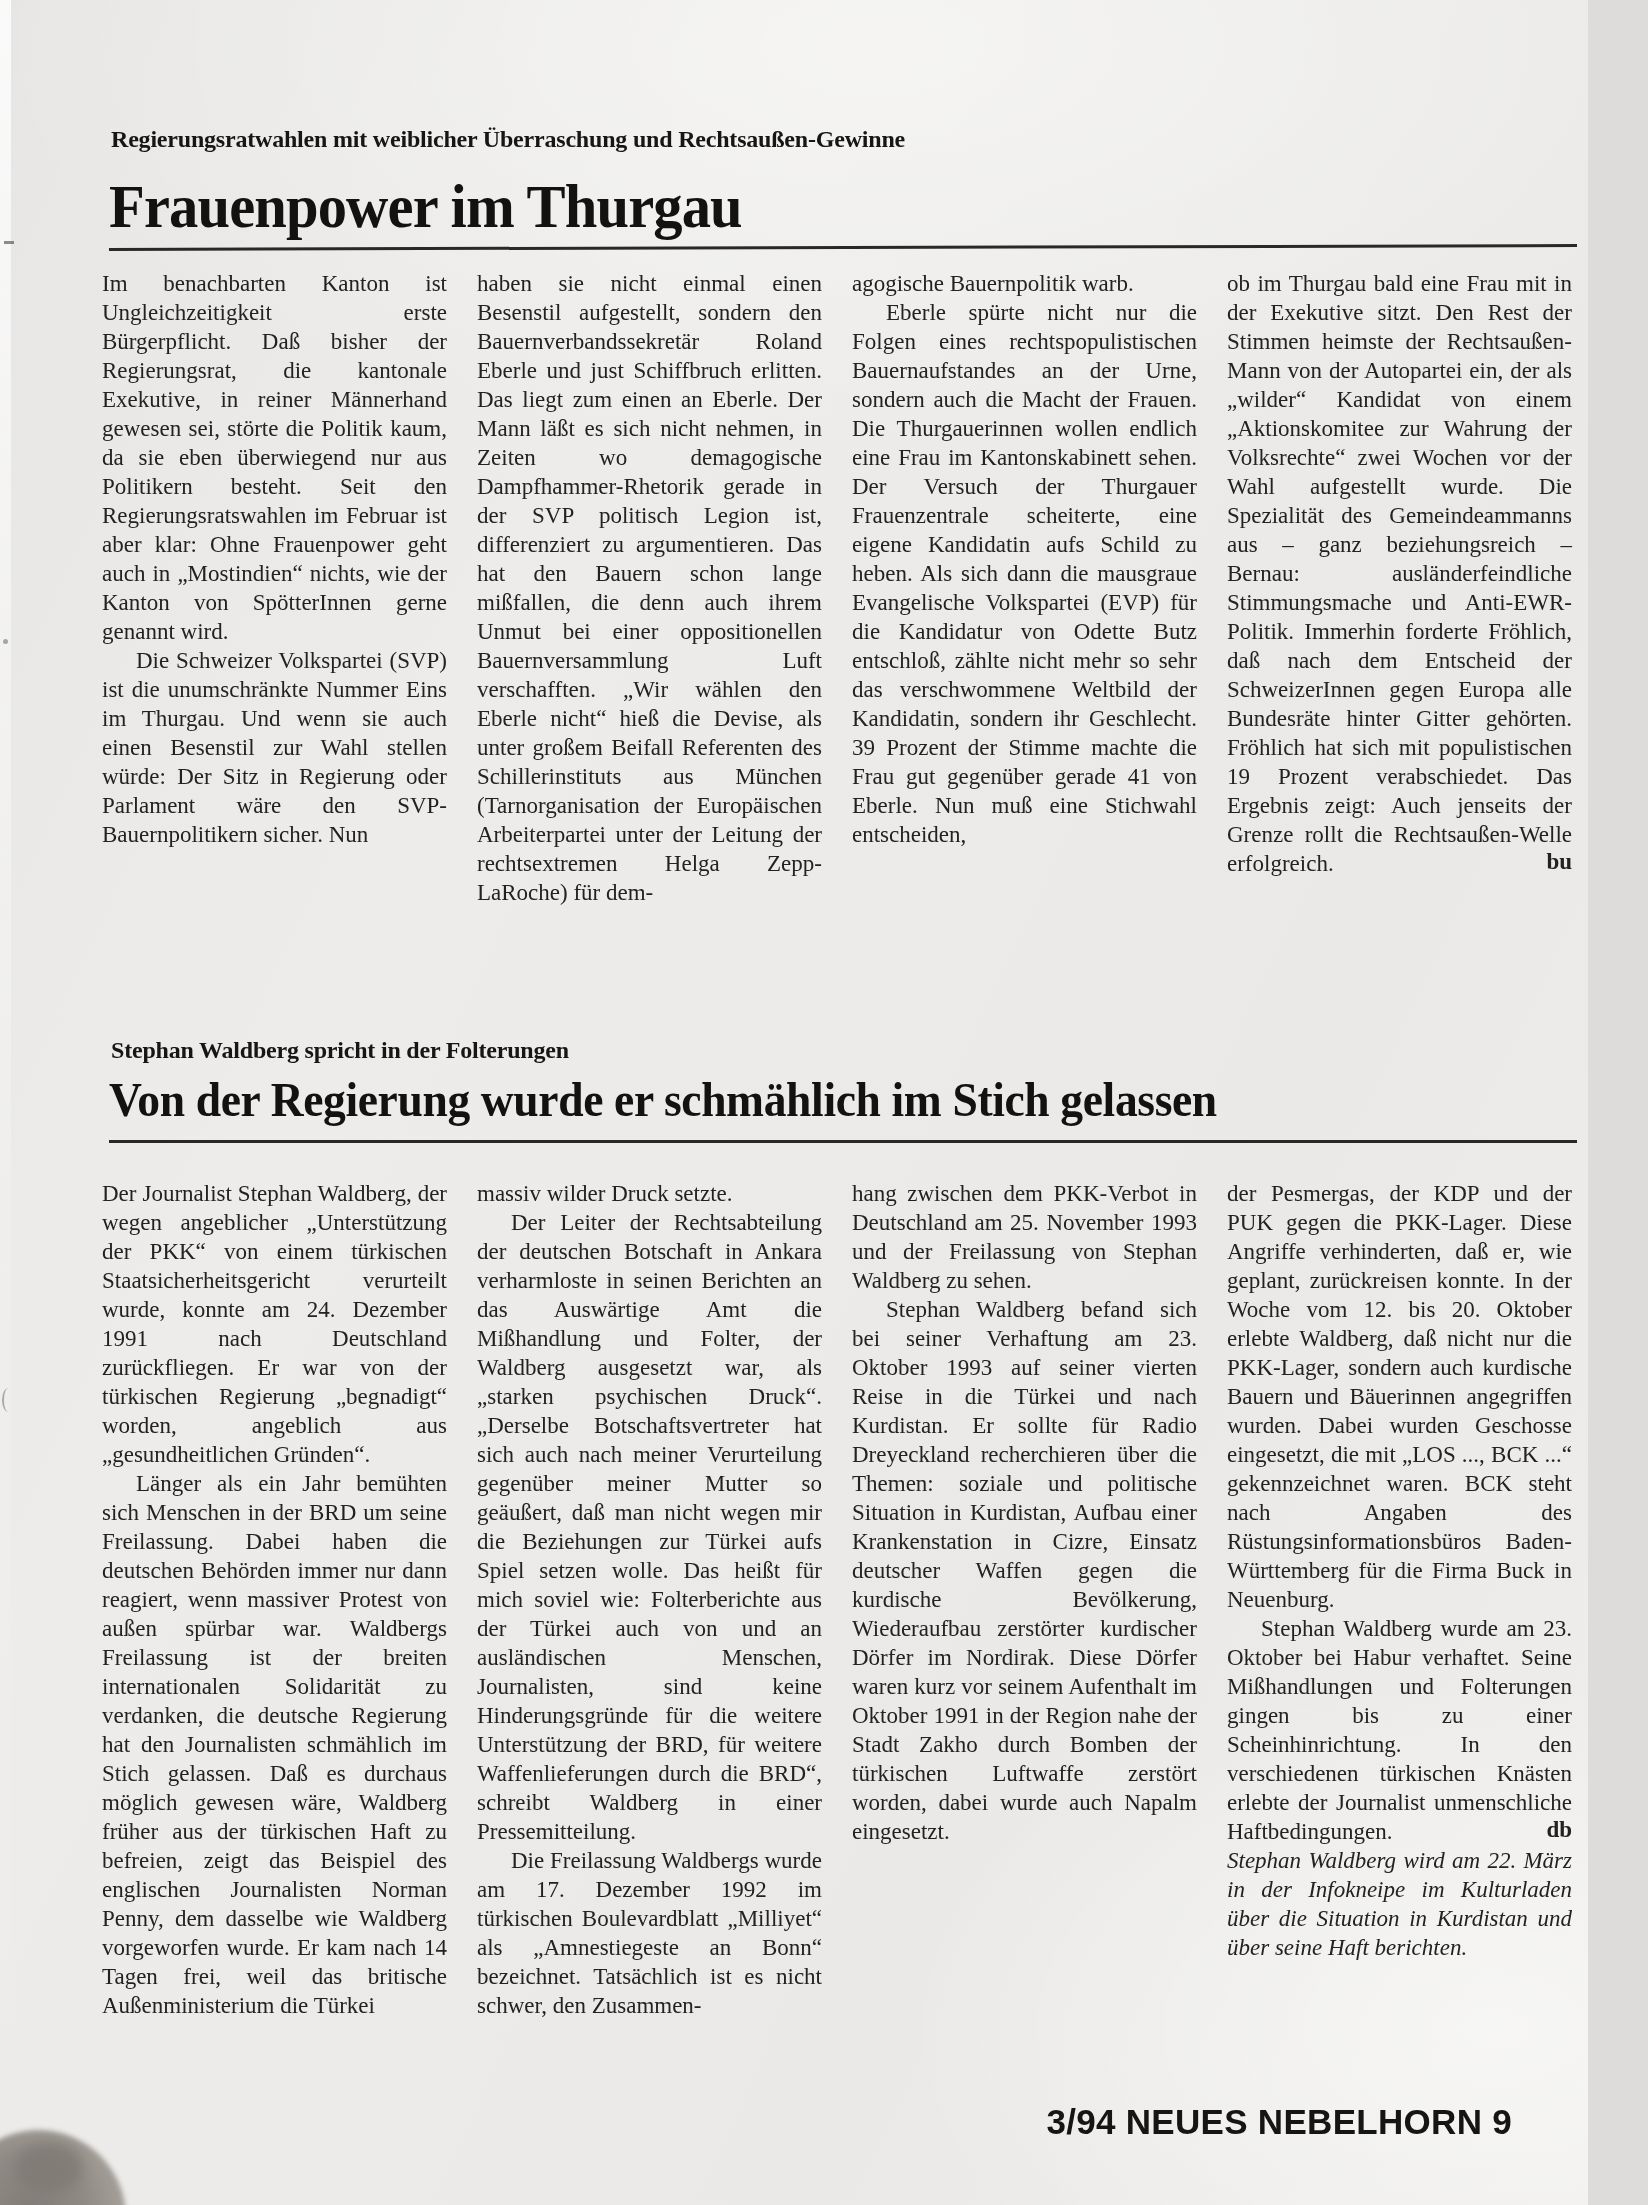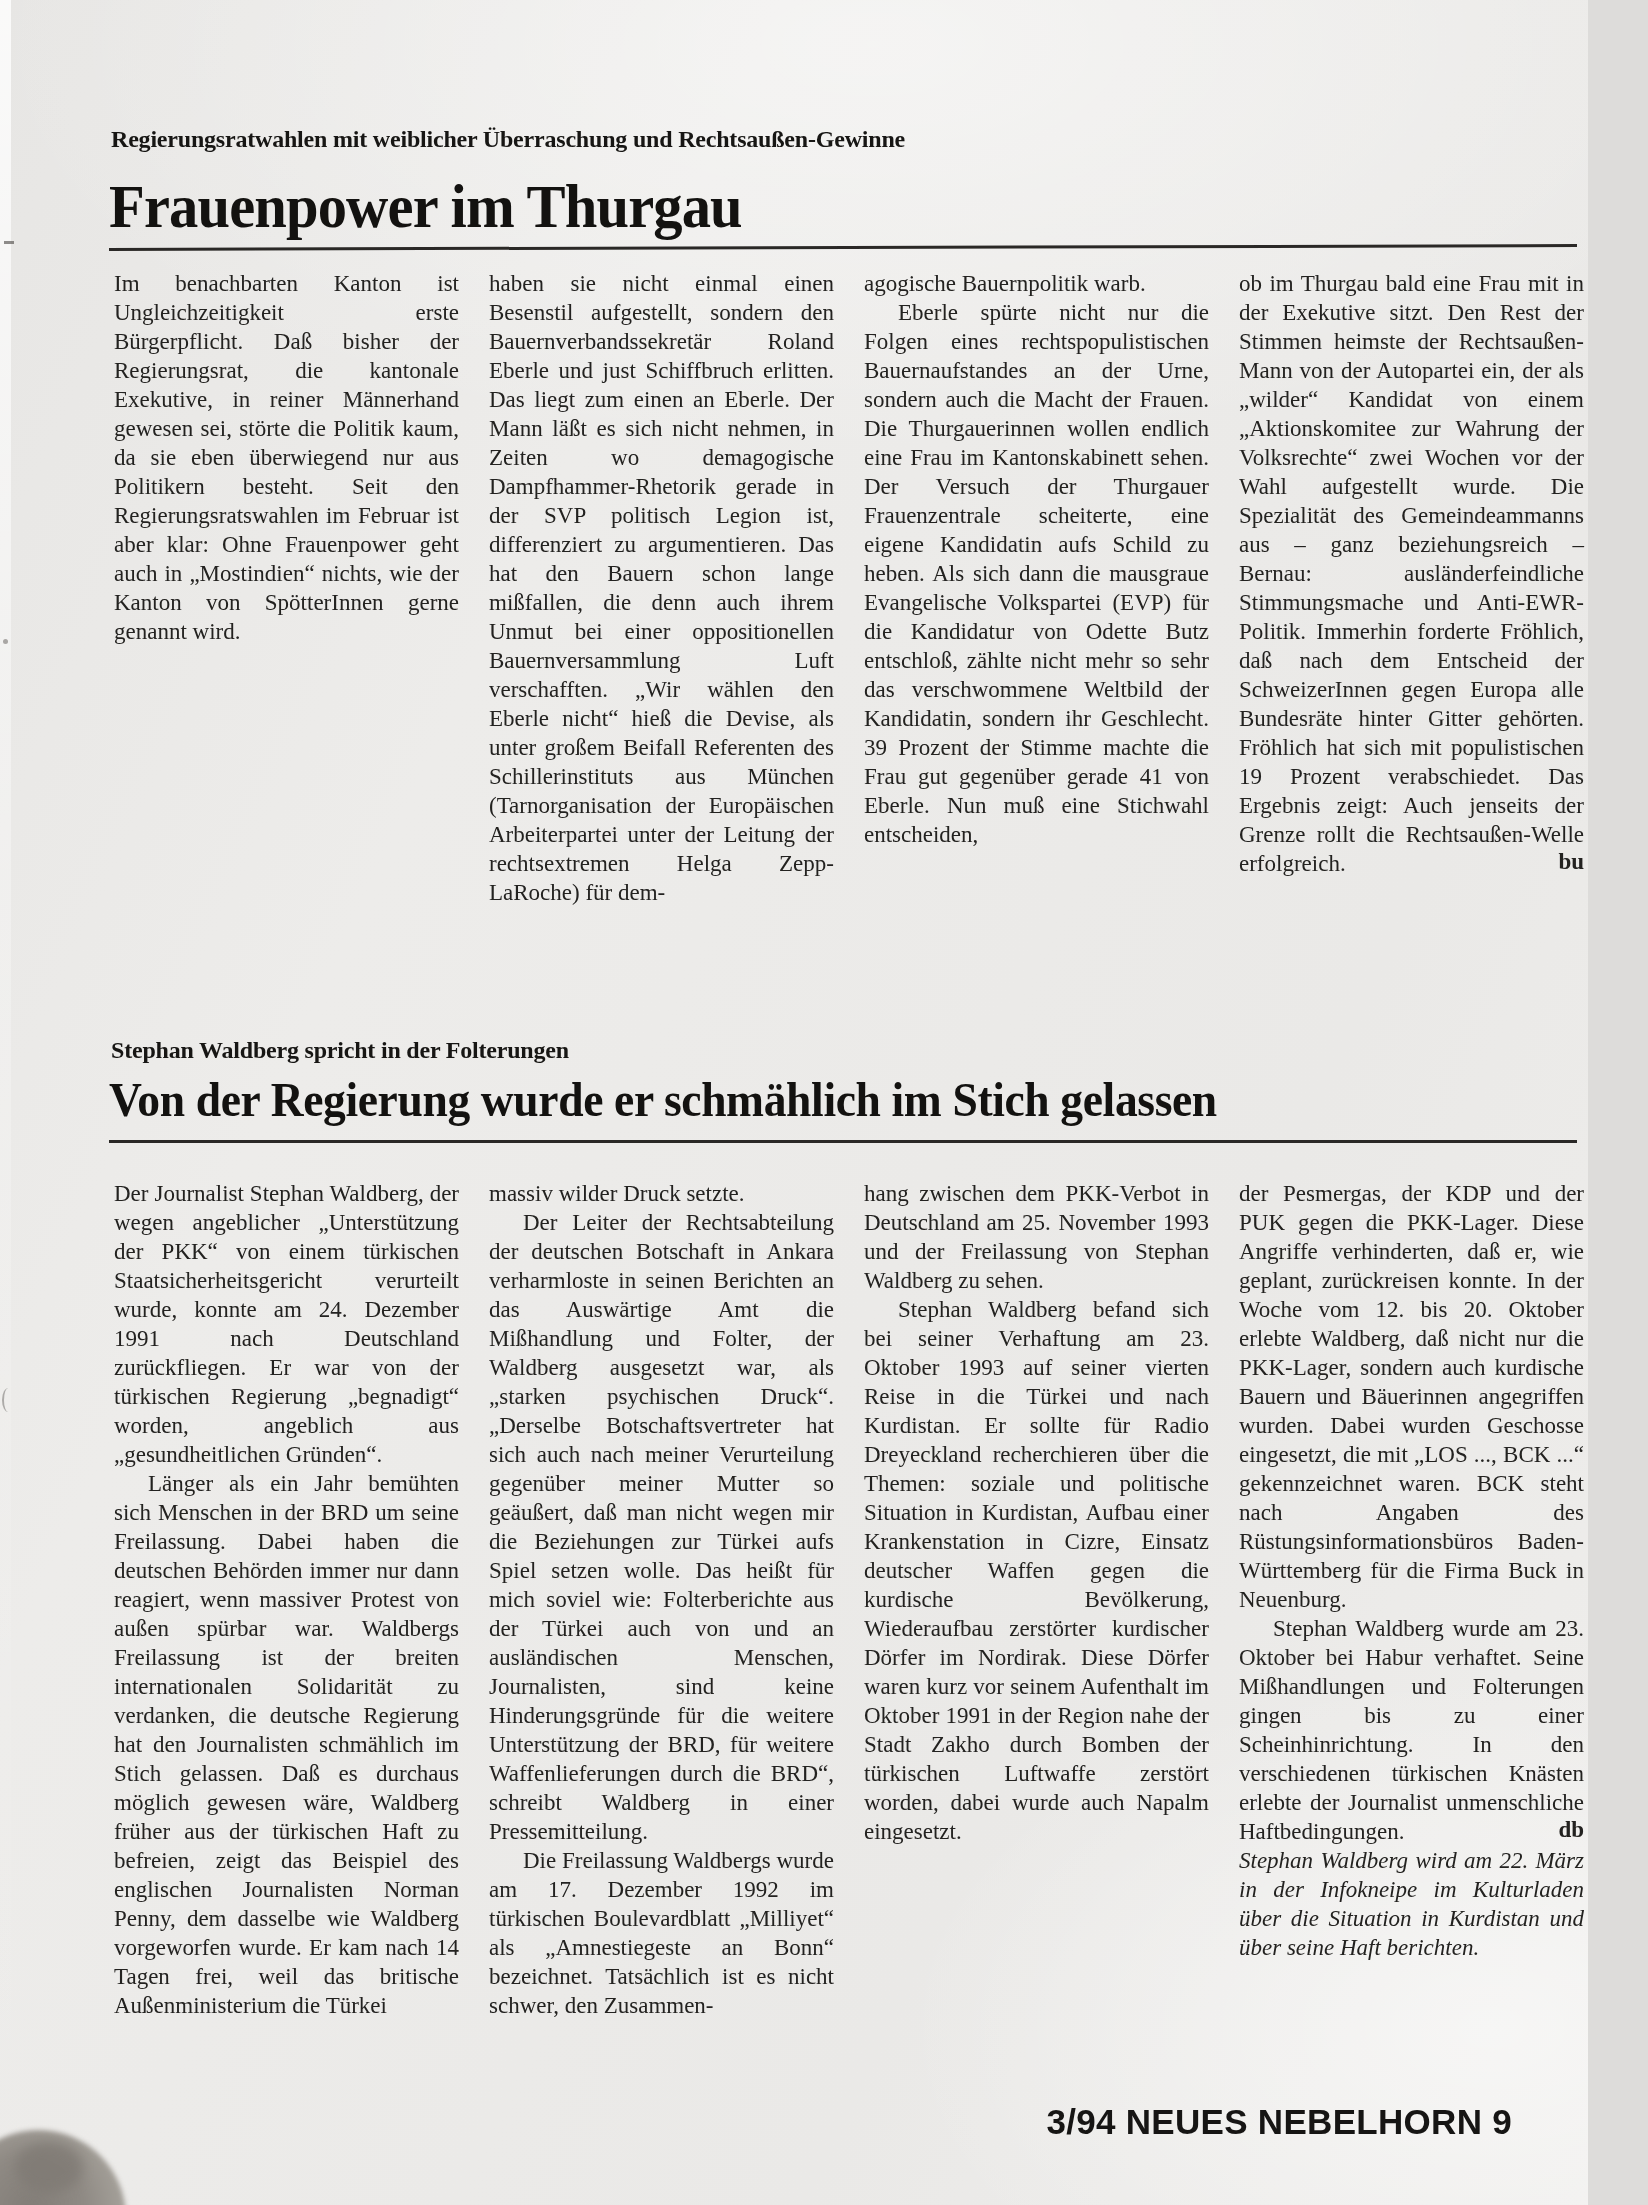--- a/index.html
+++ b/index.html
@@ -15,21 +15,21 @@
     background:linear-gradient(180deg,rgba(255,255,255,0.8),rgba(255,255,255,0.3) 40%,rgba(255,255,255,0.08) 75%,rgba(255,255,255,0));}
   .kicker{position:absolute;left:111px;font-weight:700;font-size:24px;letter-spacing:-0.2px;color:#171614;white-space:nowrap;}
   .k1{top:126px;}
   .k2{top:1037px;}
   .headline{position:absolute;left:109px;margin:0;font-weight:700;color:#131210;white-space:nowrap;transform-origin:left center;}
   .h1a{top:172px;font-size:61px;letter-spacing:-0.9px;transform:scaleX(0.96);}
   .h2a{top:1071px;font-size:49px;letter-spacing:-0.4px;transform:scaleX(0.93);}
   .rule{position:absolute;left:109px;width:1468px;background:#2a2826;}
   .rule1{top:246px;height:3.4px;transform:rotate(-0.15deg);}
   .rule2{top:1140px;height:3.4px;}
-  .cols{position:absolute;left:114px;width:1468px;display:flex;gap:30px;}
+  .cols{position:absolute;left:102px;width:1468px;display:flex;gap:30px;}
   .cols1{top:269px;}
   .cols2{top:1179px;}
   .col{flex:0 0 345px;width:345px;}
   .col p{margin:0;font-size:23px;line-height:29px;text-align:justify;color:#232220;}
   .indent{text-indent:34px;}
   .gap{margin-top:38px;}
   .wByline{position:relative;}
   .byline{position:absolute;right:0;bottom:1.7px;font-weight:700;margin-left:13px;}
   .note{margin-top:72px;font-style:italic;}
   .footer{position:absolute;top:2097px;right:71px;margin:5px;
@@ -54,20 +54,21 @@
   <div class="dot-b"></div>
   <div class="mark-c"></div>
 
   <section>
     <div class="kicker k1">Regierungsratwahlen mit weiblicher Überraschung und Rechtsaußen-Gewinne</div>
     <h1 class="headline h1a">Frauenpower im Thurgau</h1>
     <div class="rule rule1"></div>
     <div class="cols cols1">
       <div class="col">
         <p>Im benachbarten Kanton ist Ungleichzeitigkeit erste Bürgerpflicht. Daß bisher der Regierungsrat, die kantonale Exekutive, in reiner Männerhand gewesen sei, störte die Politik kaum, da sie eben überwiegend nur aus Politikern besteht. Seit den Regierungsratswahlen im Februar ist aber klar: Ohne Frauenpower geht auch in „Mostindien“ nichts, wie der Kanton von SpötterInnen gerne genannt wird.</p>
+        <p class="indent gap">Die Schweizer Volkspartei (SVP) ist die unumschränkte Nummer Eins im Thurgau. Und wenn sie auch einen Besenstil zur Wahl stellen würde: Der Sitz in Regierung oder Parlament wäre den SVP-Bauernpolitikern sicher. Nun</p>
       </div>
       <div class="col">
         <p>haben sie nicht einmal einen Besenstil aufgestellt, sondern den Bauernverbandssekretär Roland Eberle und just Schiffbruch erlitten. Das liegt zum einen an Eberle. Der Mann läßt es sich nicht nehmen, in Zeiten wo demagogische Dampfhammer-Rhetorik gerade in der SVP politisch Legion ist, differenziert zu argumentieren. Das hat den Bauern schon lange mißfallen, die denn auch ihrem Unmut bei einer oppositionellen Bauernversammlung Luft verschafften. „Wir wählen den Eberle nicht“ hieß die Devise, als unter großem Beifall Referenten des Schillerinstituts aus München (Tarnorganisation der Europäischen Arbeiterpartei unter der Leitung der rechtsextremen Helga Zepp-LaRoche) für dem-</p>
       </div>
       <div class="col">
         <p>agogische Bauernpolitik warb.</p>
         <p class="indent gap">Eberle spürte nicht nur die Folgen eines rechtspopulistischen Bauernaufstandes an der Urne, sondern auch die Macht der Frauen. Die Thurgauerinnen wollen endlich eine Frau im Kantonskabinett sehen. Der Versuch der Thurgauer Frauenzentrale scheiterte, eine eigene Kandidatin aufs Schild zu heben. Als sich dann die mausgraue Evangelische Volkspartei (EVP) für die Kandidatur von Odette Butz entschloß, zählte nicht mehr so sehr das verschwommene Weltbild der Kandidatin, sondern ihr Geschlecht. 39 Prozent der Stimme machte die Frau gut gegenüber gerade 41 von Eberle. Nun muß eine Stichwahl entscheiden,</p>
       </div>
       <div class="col">
         <p class="wByline"><span>ob im Thurgau bald eine Frau mit in der Exekutive sitzt. Den Rest der Stimmen heimste der Rechtsaußen-Mann von der Autopartei ein, der als „wilder“ Kandidat von einem „Aktionskomitee zur Wahrung der Volksrechte“ zwei Wochen vor der Wahl aufgestellt wurde. Die Spezialität des Gemeindeammanns aus – ganz beziehungsreich – Bernau: ausländerfeindliche Stimmungsmache und Anti-EWR-Politik. Immerhin forderte Fröhlich, daß nach dem Entscheid der SchweizerInnen gegen Europa alle Bundesräte hinter Gitter gehörten. Fröhlich hat sich mit populistischen 19 Prozent verabschiedet. Das Ergebnis zeigt: Auch jenseits der Grenze rollt die Rechtsaußen-Welle erfolgreich.</span><span class="byline">bu</span></p>

